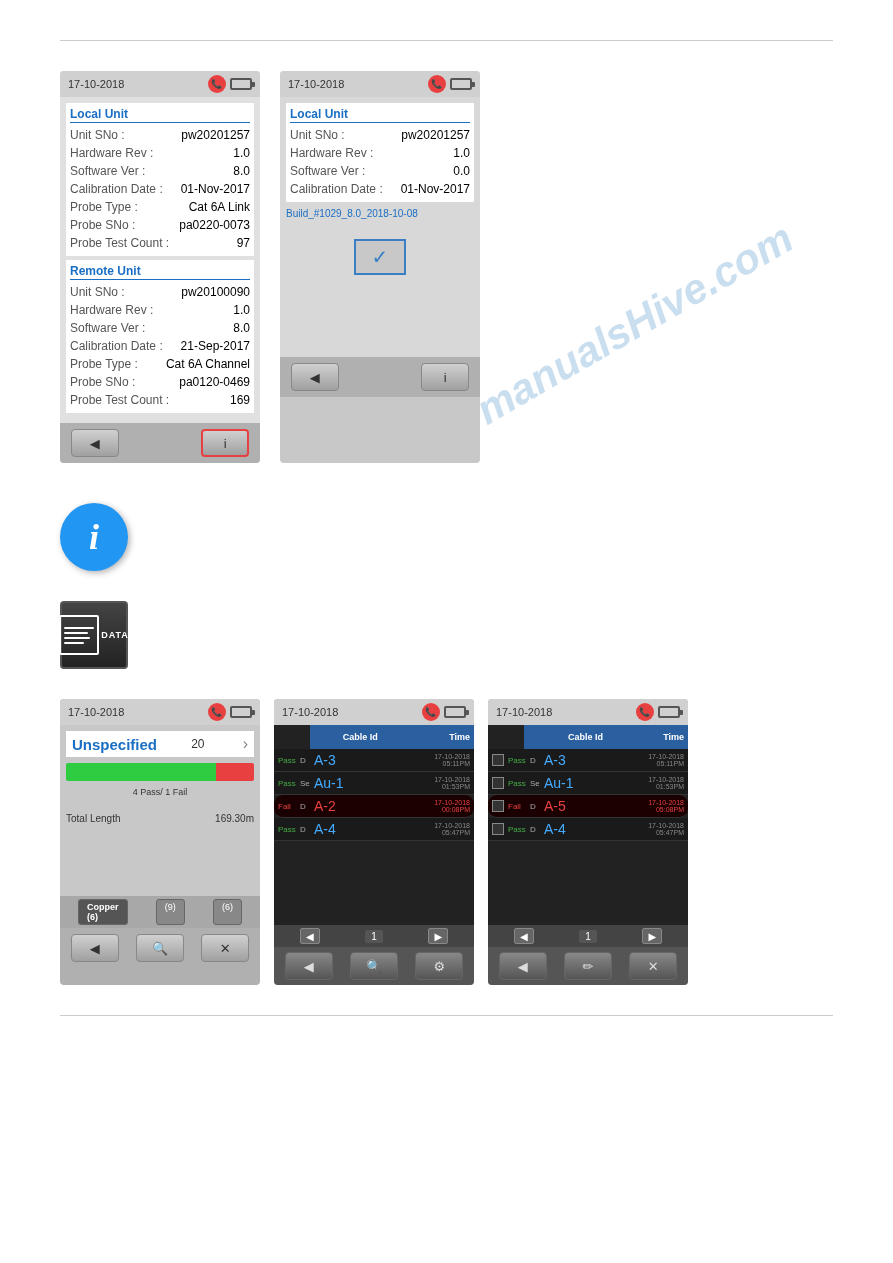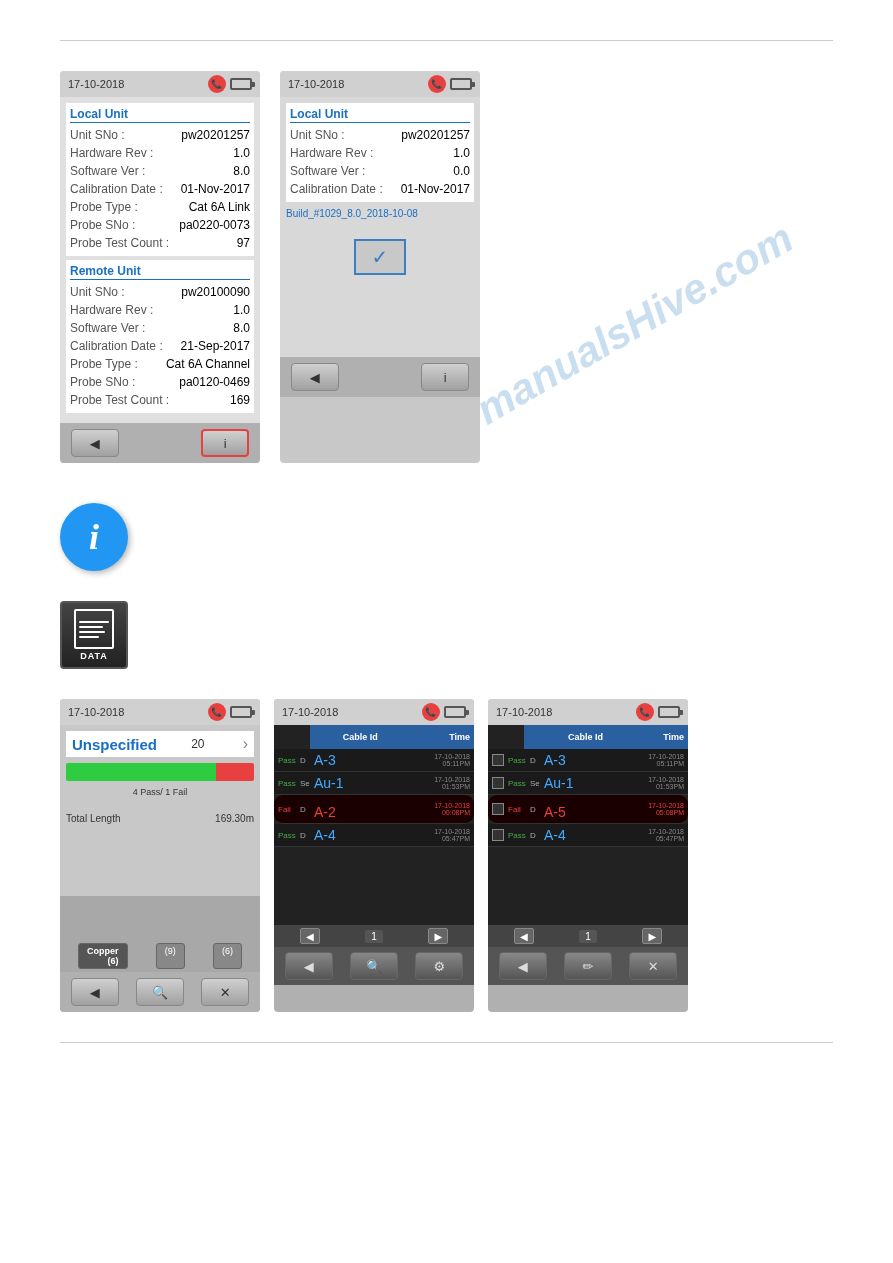--- a/index.html
+++ b/index.html
@@ -230,21 +230,20 @@
       margin: 10px 0 30px 0;
     }
 
     .data-icon-box {
       width: 68px;
       height: 68px;
       background: linear-gradient(to bottom, #444, #222);
       border: 2px solid #555;
       border-radius: 4px;
       display: flex;
-      flex-direction: column;
       align-items: center;
       justify-content: center;
       gap: 2px;
     }
 
     .data-icon-box .data-lines {
       width: 40px;
       height: 40px;
       border: 2px solid #fff;
       border-radius: 2px;
@@ -361,23 +360,22 @@
       justify-content: space-around;
       padding: 3px 4px;
     }
 
     .footer-tab {
       background: #888;
       border-radius: 3px;
       padding: 2px 8px;
       font-size: 9px;
       color: #fff;
-      text-align: right;
+      text-align: left;
       border: 1px solid #666;
-      margin-top: 44px;
     }
 
     .footer-tab.active {
       background: #555;
       font-weight: bold;
     }
 
     
     .screen-table-body {
       background: #222;
@@ -427,21 +425,21 @@
       color: #aaa;
       width: 12px;
     }
 
     .tr-cable-id {
       font-size: 14px;
       color: #4af;
       flex: 2;
     }
 
-    .tr-cable-id.fail { color: #e84040; margin-top: 6px; }
+    .tr-cable-id.fail { color: #e84040; }
 
     .tr-time {
       font-size: 7px;
       color: #888;
       flex: 2;
       text-align: right;
     }
 
     .tr-time.fail { color: #e84040; }
 

